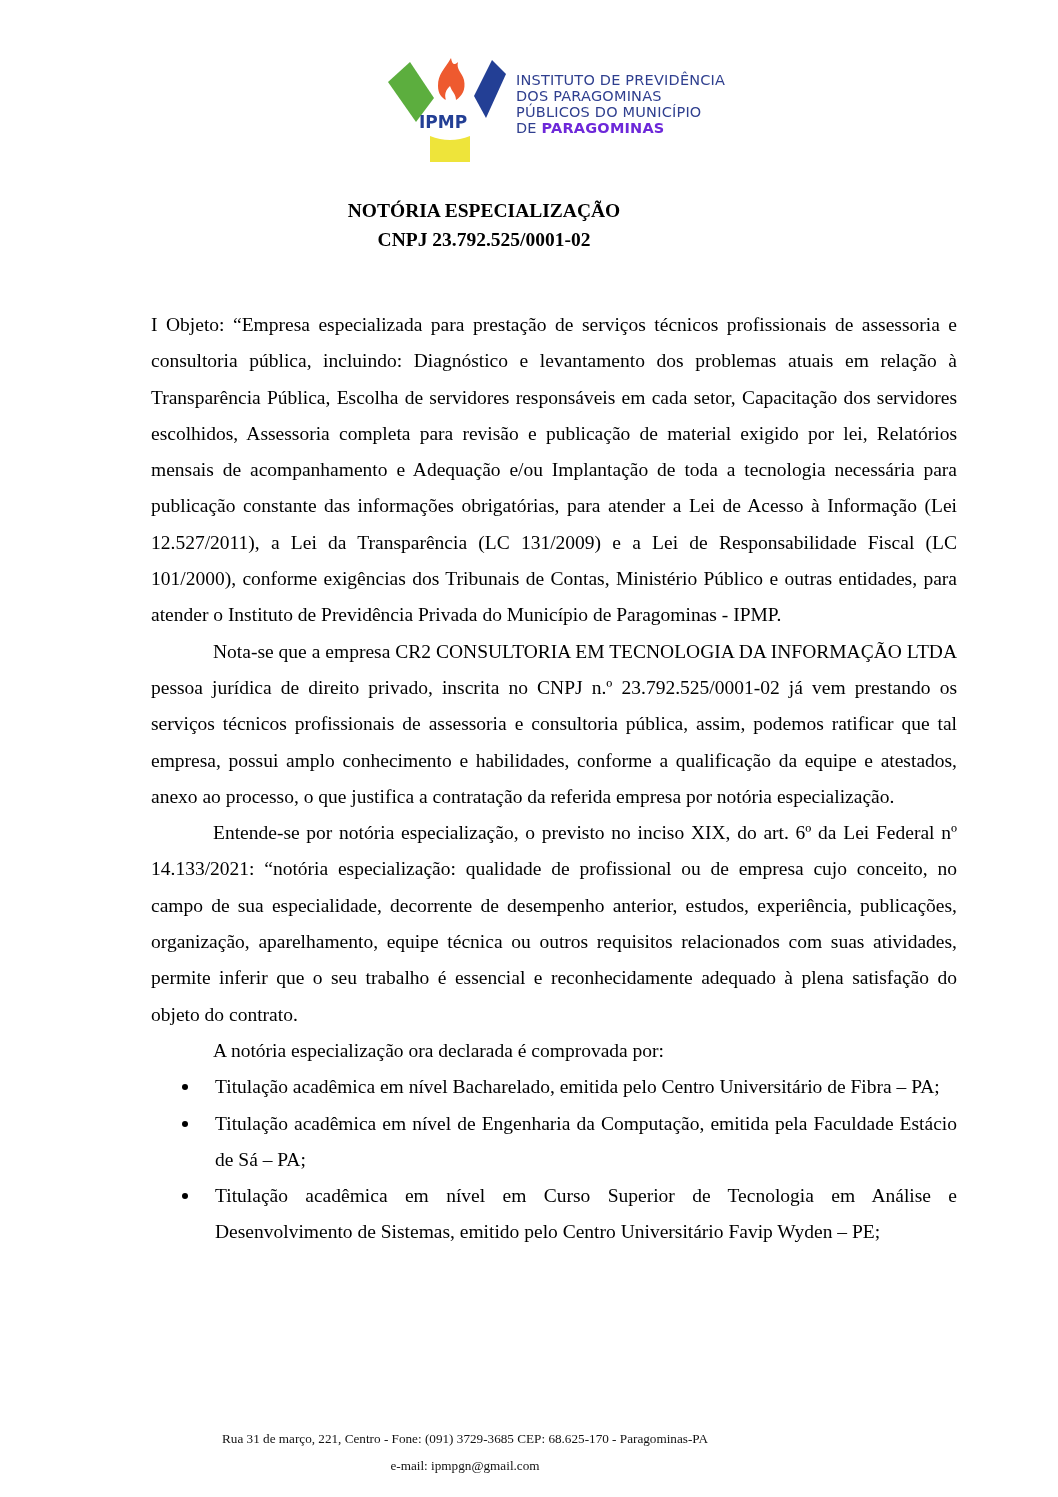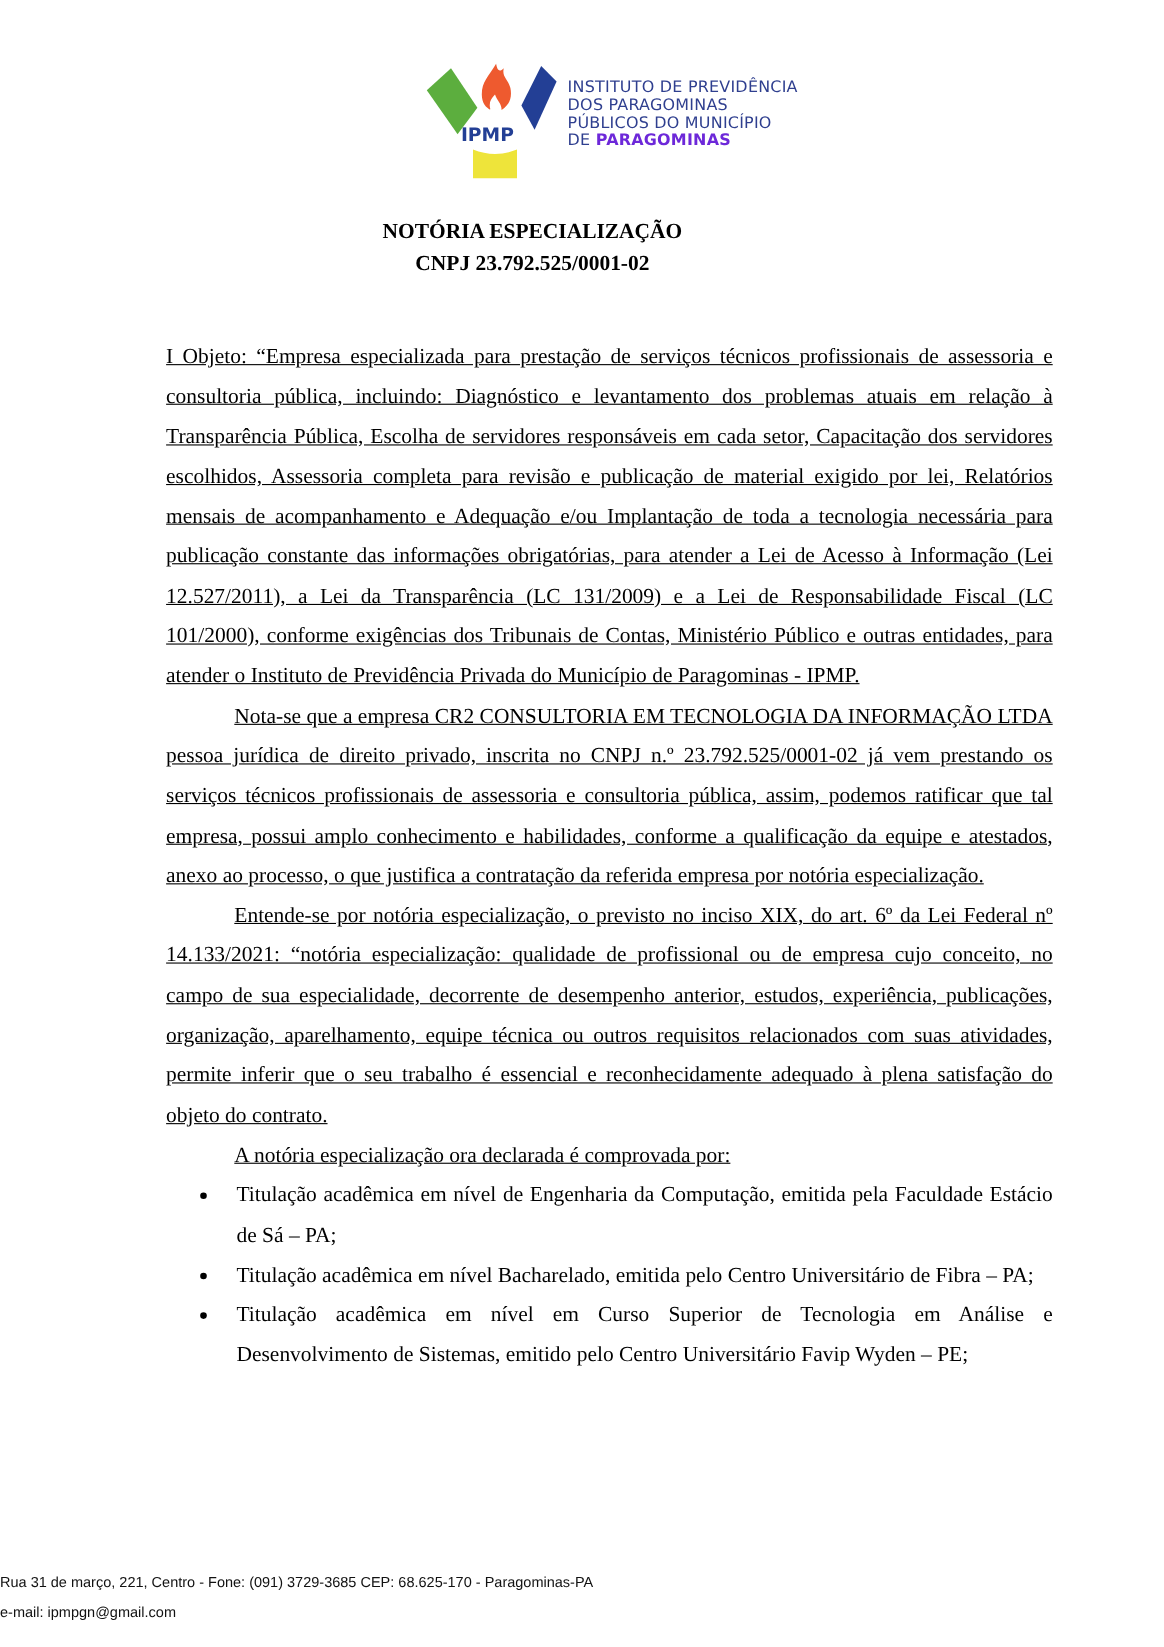--- a/index.html
+++ b/index.html
@@ -5,26 +5,26 @@
   html, body { margin: 0; padding: 0; background: #ffffff; }
   body { width: 1058px; height: 1497px; position: relative; overflow: hidden; color: #000; }
   .logo { position: absolute; left: 386px; top: 52px; width: 350px; height: 115px; }
   .logo-mark { position: absolute; left: 0; top: 0; width: 130px; height: 112px; }
   .logo-text { position: absolute; left: 130px; top: 20px; font-family: "DejaVu Sans", sans-serif; font-size: 14.5px; line-height: 16px; color: #2f3f8f; letter-spacing: 0.2px; }
   .logo-text .line { white-space: nowrap; }
   .logo-text b { font-weight: 800; color: #6d28d9; }
   .title-block { position: absolute; left: 0; width: 874px; top: 196px; text-align: center; font-family: "Liberation Serif", serif; font-size: 19.5px; line-height: 29px; margin-left: 47px; }
   .title-block .bold { font-weight: bold; }
   .body { position: absolute; left: 151px; top: 307px; width: 806px; font-family: "Liberation Serif", serif; font-size: 19.5px; line-height: 36.3px; text-align: justify; }
-  .body p { margin: 0; text-decoration: underline; }
+  .body p { margin: 0; }
   .indent { text-indent: 62px; }
   .bullets { list-style: none; margin: 0; padding: 0; }
   .bullets li { position: relative; padding-left: 64px; text-align: justify; }
   .bullets li .dot { position: absolute; left: 31px; top: 15px; width: 6px; height: 6px; border-radius: 50%; background: #000; }
-  .footer { position: absolute; left: 0; width: 930px; top: 1425px; text-align: left; font-family: Liberation Sans, sans-serif; font-size: 13.2px; color: #111; line-height: 27px; }
+  .footer { position: absolute; left: 0; width: 930px; top: 1425px; text-align: center; font-family: Liberation Serif, serif; font-size: 13.2px; color: #111; line-height: 27px; }
 </style>
 </head>
 <body>
 
 <div class="logo">
   <svg class="logo-mark" viewBox="0 0 130 112">
     <polygon points="2,30 24,10 48,46 30,70" fill="#5cae3e"></polygon>
     <polygon points="88,44 106,8 120,22 100,66" fill="#233f95"></polygon>
     <path d="M65 6 C58 18 52 22 52 34 C52 42 56 46 60 48 C58 42 60 38 64 34 C66 40 70 42 70 48 C76 44 80 38 78 28 C76 20 70 18 72 10 C68 14 66 12 65 6 Z" fill="#ee5a2f"></path>
     <circle cx="64" cy="50" r="5" fill="#ffffff"></circle>
@@ -43,22 +43,22 @@
   <div class="bold">NOTÓRIA ESPECIALIZAÇÃO</div>
   <div class="bold">CNPJ 23.792.525/0001-02</div>
 </div>
 
 <div class="body">
   <p>I Objeto: “Empresa especializada para prestação de serviços técnicos profissionais de assessoria e consultoria pública, incluindo: Diagnóstico e levantamento dos problemas atuais em relação à Transparência Pública, Escolha de servidores responsáveis em cada setor, Capacitação dos servidores escolhidos, Assessoria completa para revisão e publicação de material exigido por lei, Relatórios mensais de acompanhamento e Adequação e/ou Implantação de toda a tecnologia necessária para publicação constante das informações obrigatórias, para atender a Lei de Acesso à Informação (Lei 12.527/2011), a Lei da Transparência (LC 131/2009) e a Lei de Responsabilidade Fiscal (LC 101/2000), conforme exigências dos Tribunais de Contas, Ministério Público e outras entidades, para atender o Instituto de Previdência Privada do Município de Paragominas - IPMP.</p>
   <p class="indent">Nota-se que a empresa CR2 CONSULTORIA EM TECNOLOGIA DA INFORMAÇÃO LTDA pessoa jurídica de direito privado, inscrita no CNPJ n.º 23.792.525/0001-02 já vem prestando os serviços técnicos profissionais de assessoria e consultoria pública, assim, podemos ratificar que tal empresa, possui amplo conhecimento e habilidades, conforme a qualificação da equipe e atestados, anexo ao processo, o que justifica a contratação da referida empresa por notória especialização.</p>
   <p class="indent">Entende-se por notória especialização, o previsto no inciso XIX, do art. 6º da Lei Federal nº 14.133/2021: “notória especialização: qualidade de profissional ou de empresa cujo conceito, no campo de sua especialidade, decorrente de desempenho anterior, estudos, experiência, publicações, organização, aparelhamento, equipe técnica ou outros requisitos relacionados com suas atividades, permite inferir que o seu trabalho é essencial e reconhecidamente adequado à plena satisfação do objeto do contrato.</p>
   <p class="indent">A notória especialização ora declarada é comprovada por:</p>
   <ul class="bullets">
+    <li><span class="dot"></span><span>Titulação acadêmica em nível Bacharelado, emitida pelo Centro Universitário de Fibra – PA;</span></li>
     <li><span class="dot"></span><span>Titulação acadêmica em nível de Engenharia da Computação, emitida pela Faculdade Estácio de Sá – PA;</span></li>
-    <li><span class="dot"></span><span>Titulação acadêmica em nível Bacharelado, emitida pelo Centro Universitário de Fibra – PA;</span></li>
     <li><span class="dot"></span><span>Titulação acadêmica em nível em Curso Superior de Tecnologia em Análise e Desenvolvimento de Sistemas, emitido pelo Centro Universitário Favip Wyden – PE;</span></li>
   </ul>
 </div>
 
 <div class="footer">
   <div>Rua 31 de março, 221, Centro - Fone: (091) 3729-3685 CEP: 68.625-170 - Paragominas-PA</div>
   <div>e-mail: ipmpgn@gmail.com</div>
 </div>
 
 </body></html>

